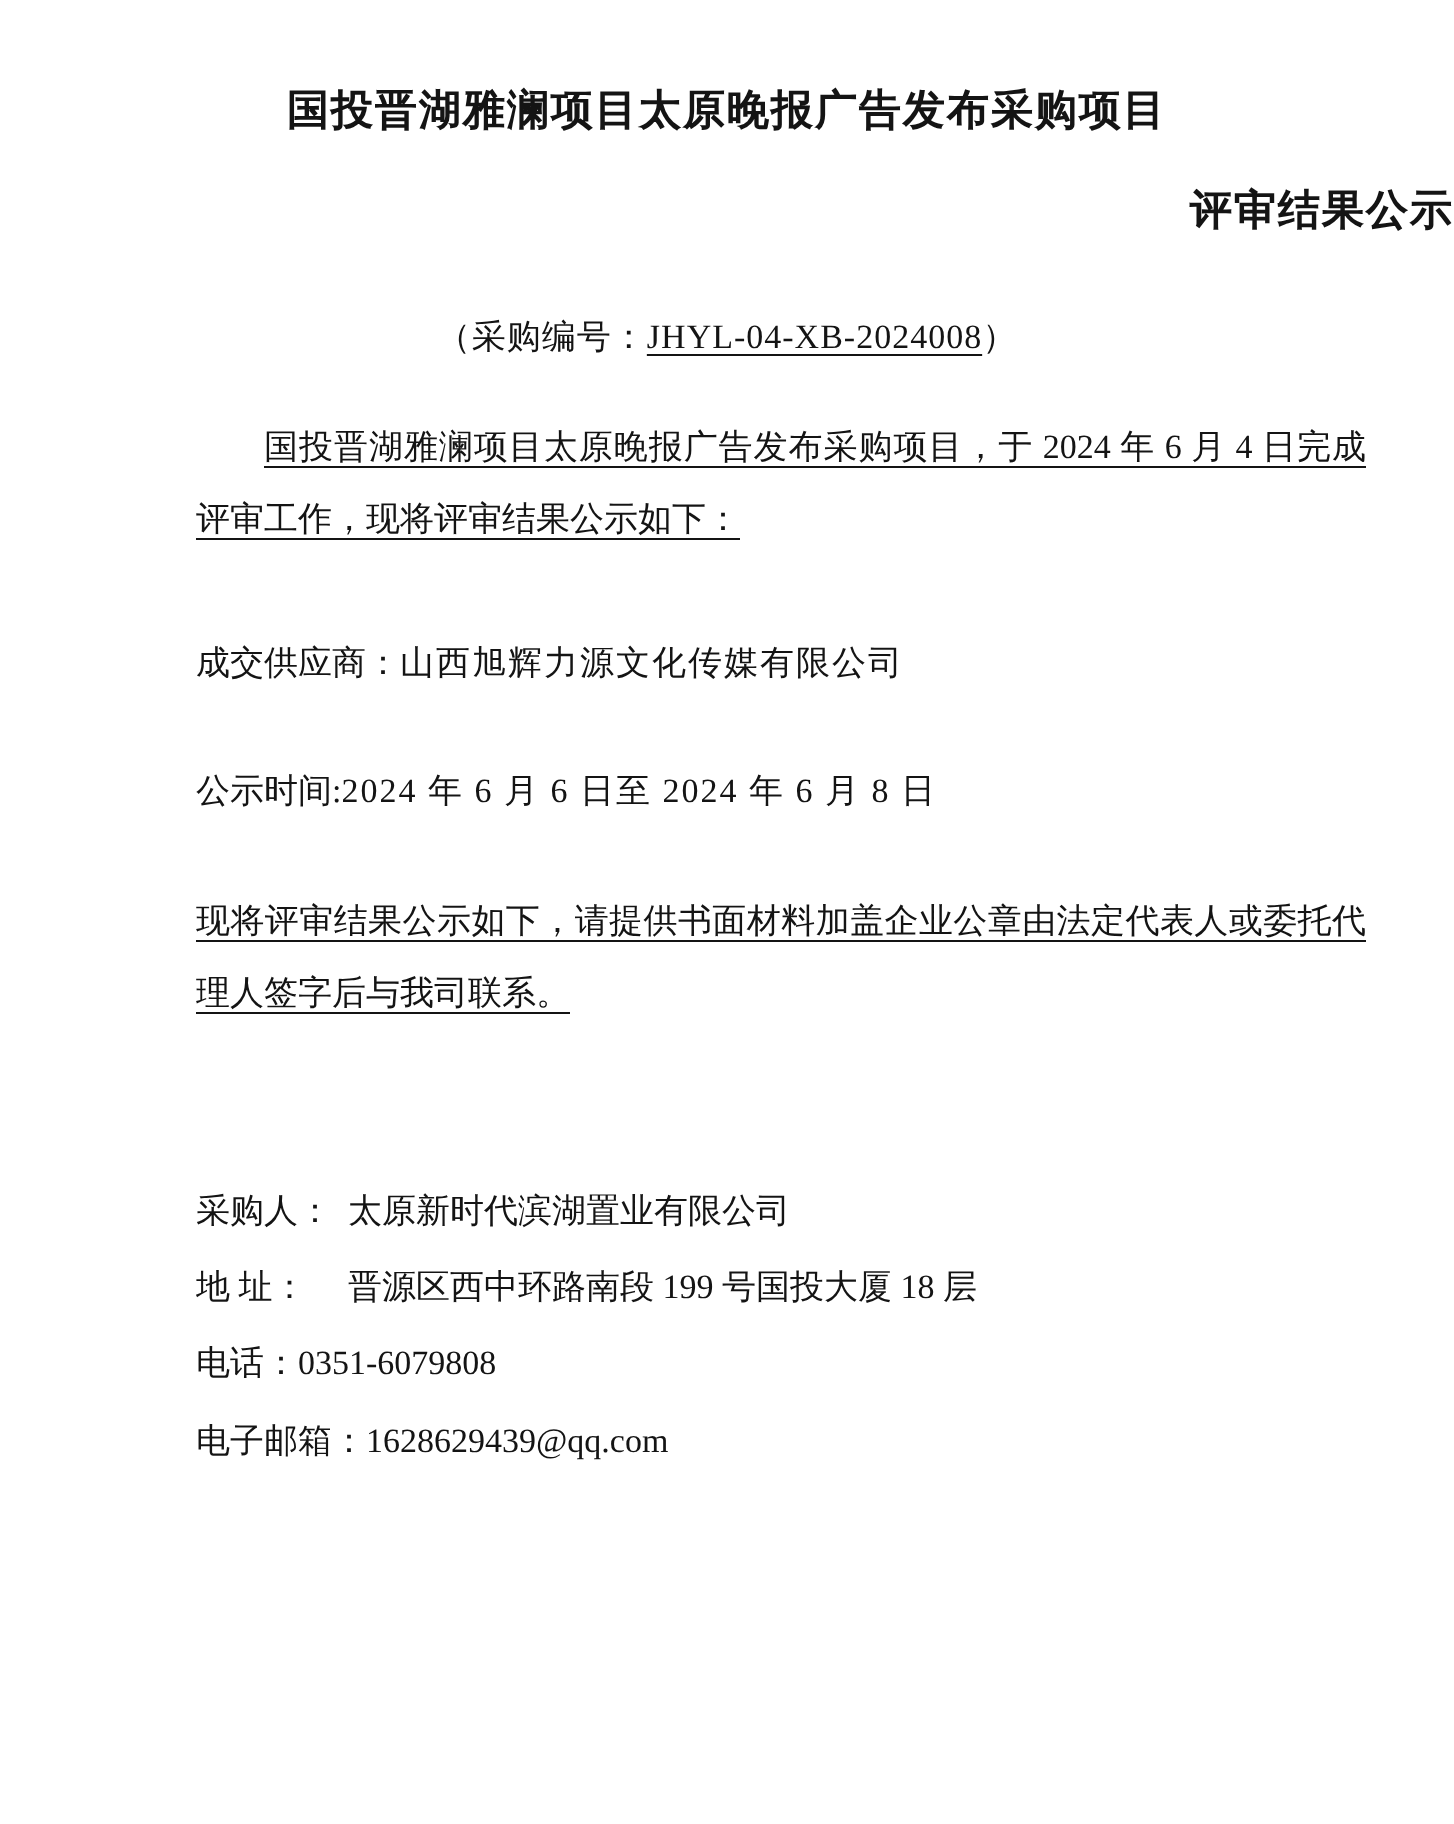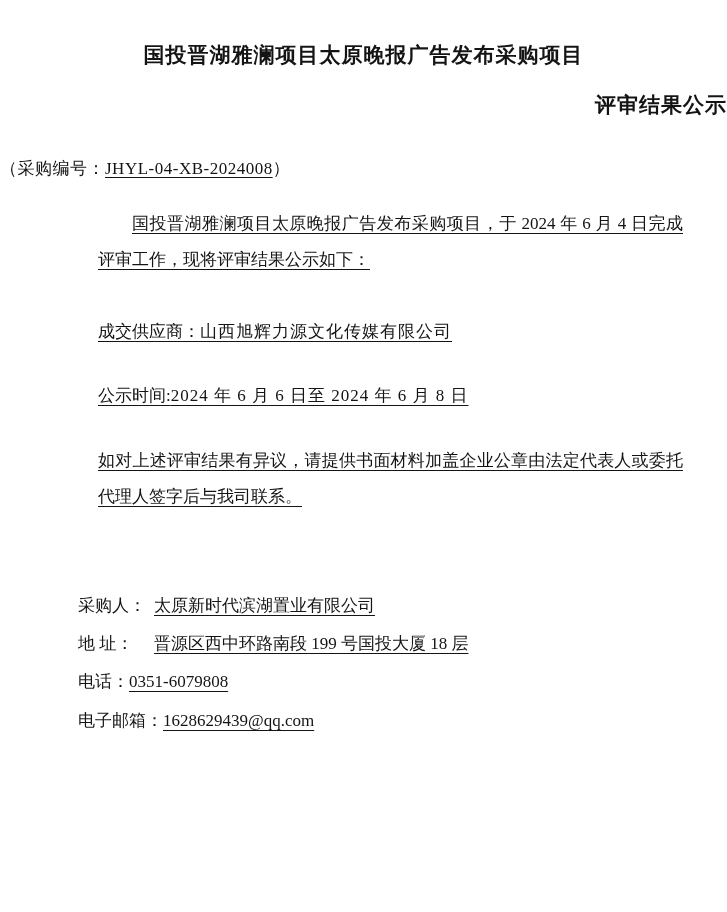--- a/index.html
+++ b/index.html
@@ -34,21 +34,21 @@
   }
   .title-line-2 {
     font-size: 21px;
     font-weight: bold;
     letter-spacing: 1px;
     line-height: 1.5;
     margin-top: 18px;
     text-align: right;
   }
   .code-line {
-    text-align: left;
+    text-align: center;
     font-size: 17px;
     margin-top: 36px;
     letter-spacing: 0.5px;
   }
   .code-underline {
     text-decoration: underline;
     text-underline-offset: 3px;
   }
   .body-block {
     margin-top: 26px;
@@ -75,25 +75,24 @@
 
   .line-row {
     font-size: 17px;
     line-height: 2.0;
     white-space: nowrap;
   }
   .lbl {
     display: inline-block;
   }
   .val-u {
-    text-decoration: underline;
     text-underline-offset: 4px;
   }
   .contact-block {
-    padding-left: 78px;
+    padding-left: 98px;
   }
   .contact-row {
     font-size: 17px;
     line-height: 2.25;
     white-space: nowrap;
   }
   .label-w {
     display: inline-block;
     min-width: 76px;
   }
@@ -129,21 +128,21 @@
 
     <div class="gap-2"></div>
 
     <div class="line-row">
       <span class="lbl val-u">公示时间:</span><span class="val-u spaced">2024 年 6 月 6 日至 2024 年 6 月 8 日</span>
     </div>
 
     <div class="gap-3"></div>
 
     <div class="para">
-      <span class="u">如对上述评审结果有异议，请提供书面材料加盖企业公章由法定代表人或委托代理人签字后与我司联系。</span>
+      <span class="u">现将评审结果公示如下，请提供书面材料加盖企业公章由法定代表人或委托代理人签字后与我司联系。</span>
     </div>
 
     <div class="gap-4"></div>
   </div>
 
   <div class="contact-block">
     <div class="contact-row">
       <span class="label-w">采购人：</span><span class="val-u">太原新时代滨湖置业有限公司</span>
     </div>
     <div class="contact-row">

